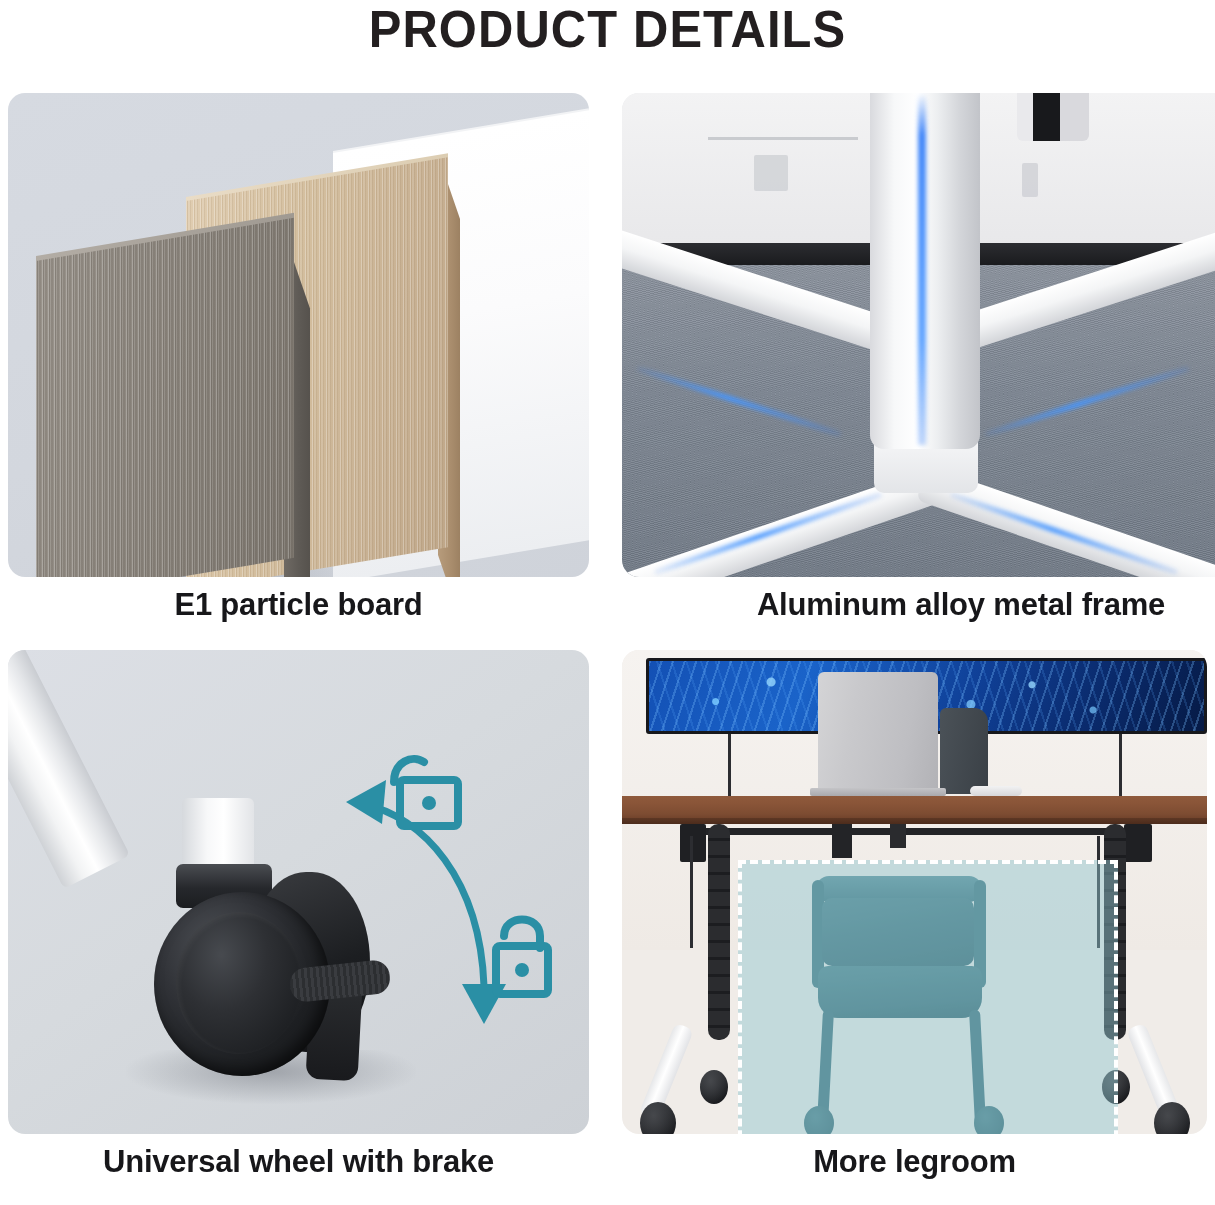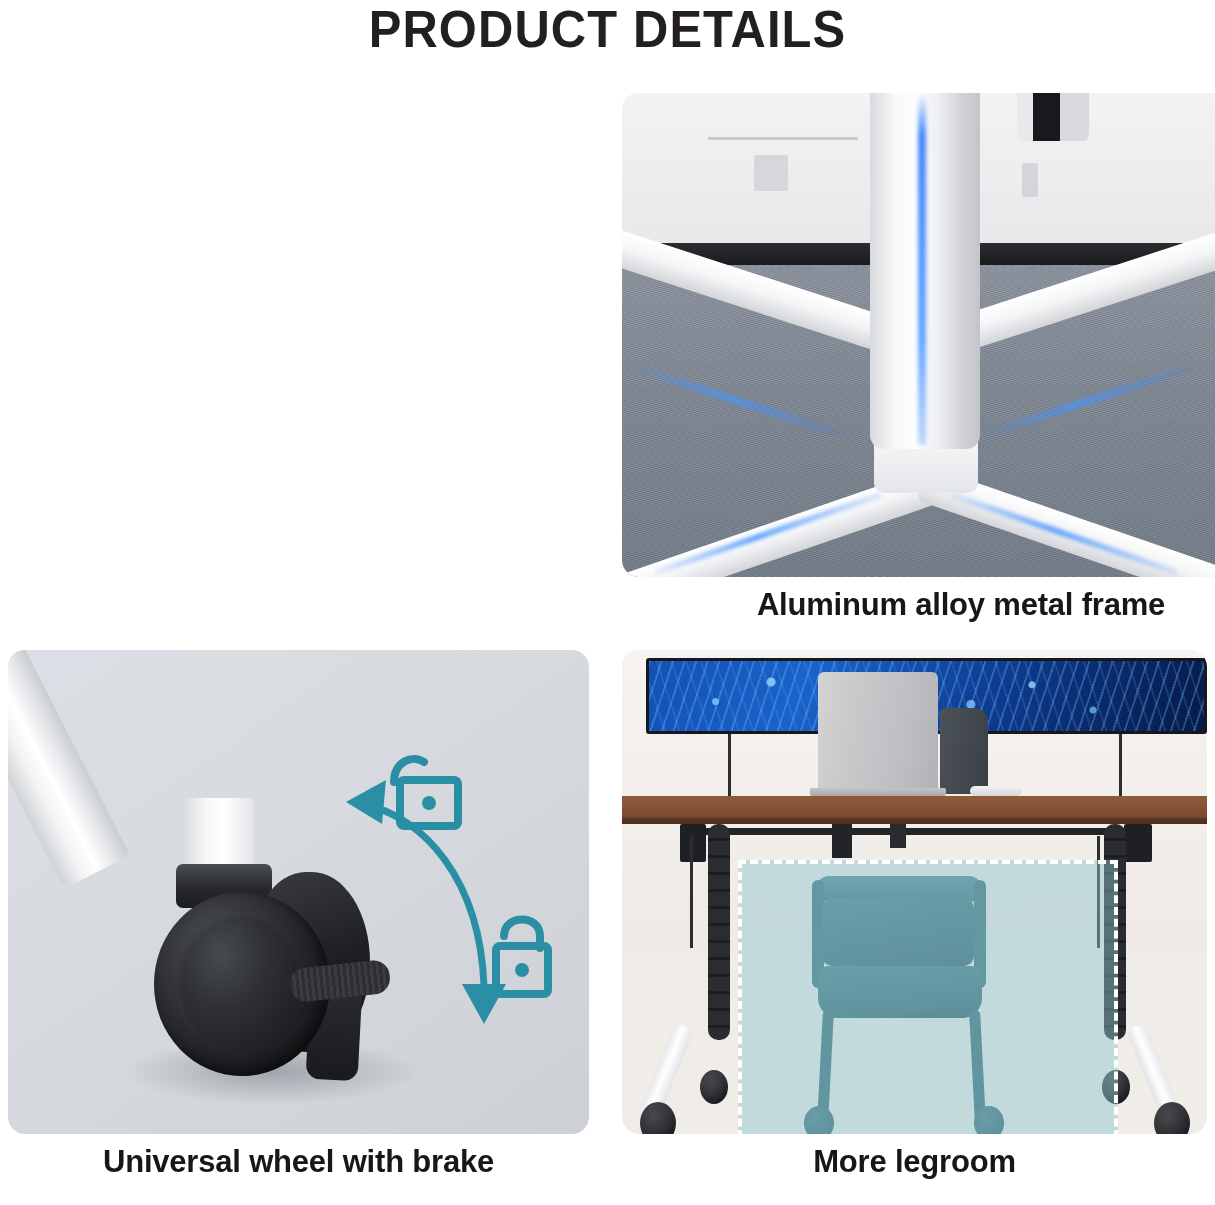--- a/index.html
+++ b/index.html
@@ -414,20 +414,34 @@
 </style>
 </head>
 <body>
 
 <div id="page">
 
   <div class="page-title">PRODUCT DETAILS</div>
 
   <div class="grid">
 
+    <div class="cell c0">
+      <div class="photo p1">
+        <div class="p1-shadow"></div>
+        <div class="board board-white-top"></div>
+        <div class="board board-white-face"></div>
+        <div class="board board-tan-edge"></div>
+        <div class="board board-tan-top"></div>
+        <div class="board board-tan-face"></div>
+        <div class="board board-gray-edge"></div>
+        <div class="board board-gray-top"></div>
+        <div class="board board-gray-face"></div>
+      </div>
+      <div class="caption">E1 particle board</div>
+    </div>
 
     <div class="cell c1">
       <div class="photo p2">
         <div class="p2-wall"></div>
         <div class="p2-wall-line"></div>
         <div class="p2-wall-obj1"></div>
         <div class="p2-wall-obj2"></div>
         <div class="p2-black-clip"></div>
         <div class="p2-baseboard"></div>
         <div class="p2-floor"></div>

